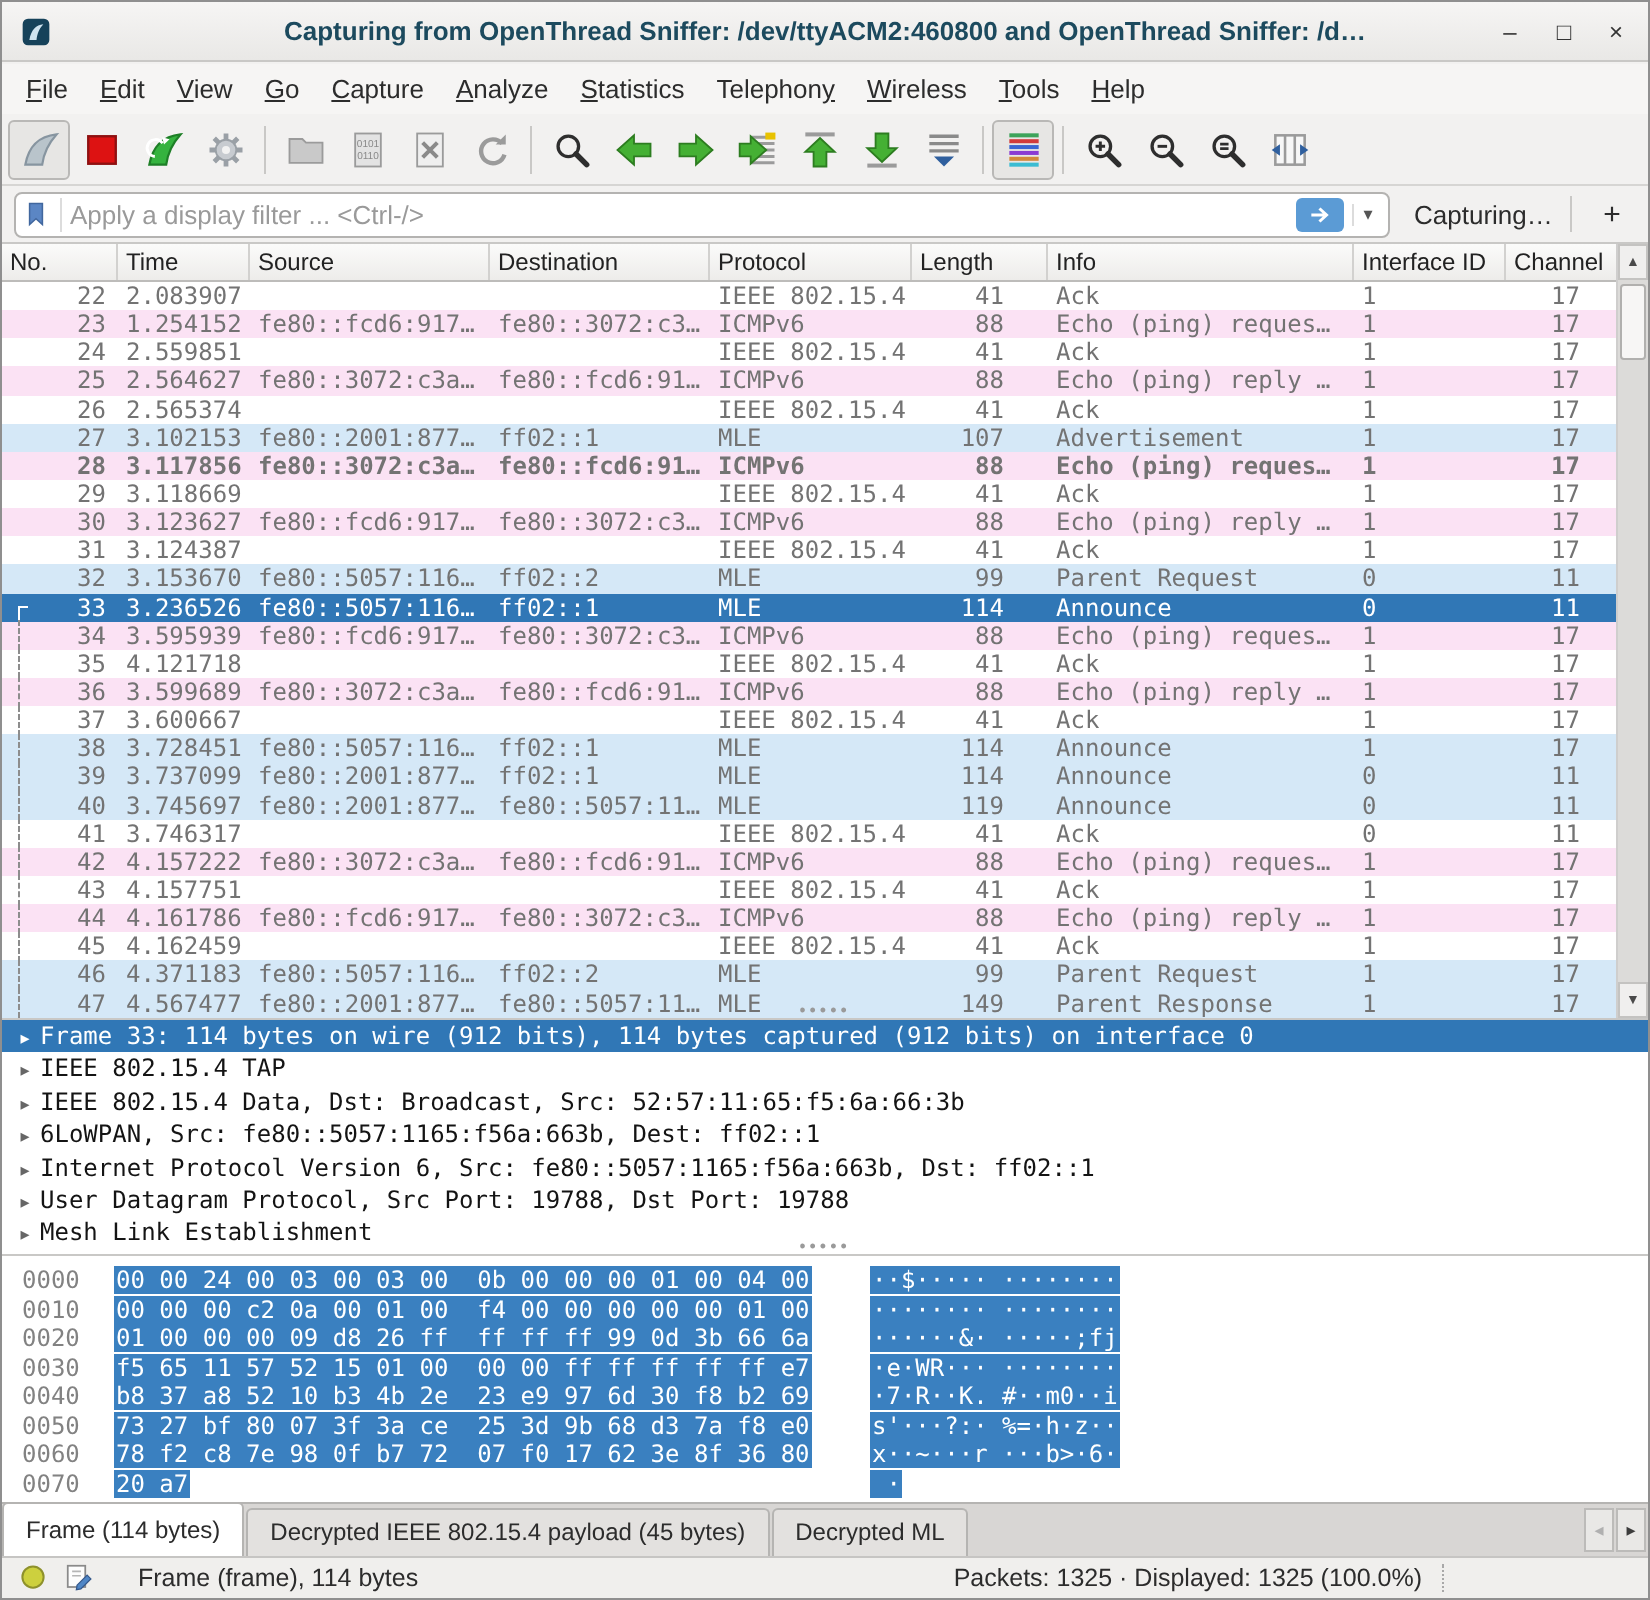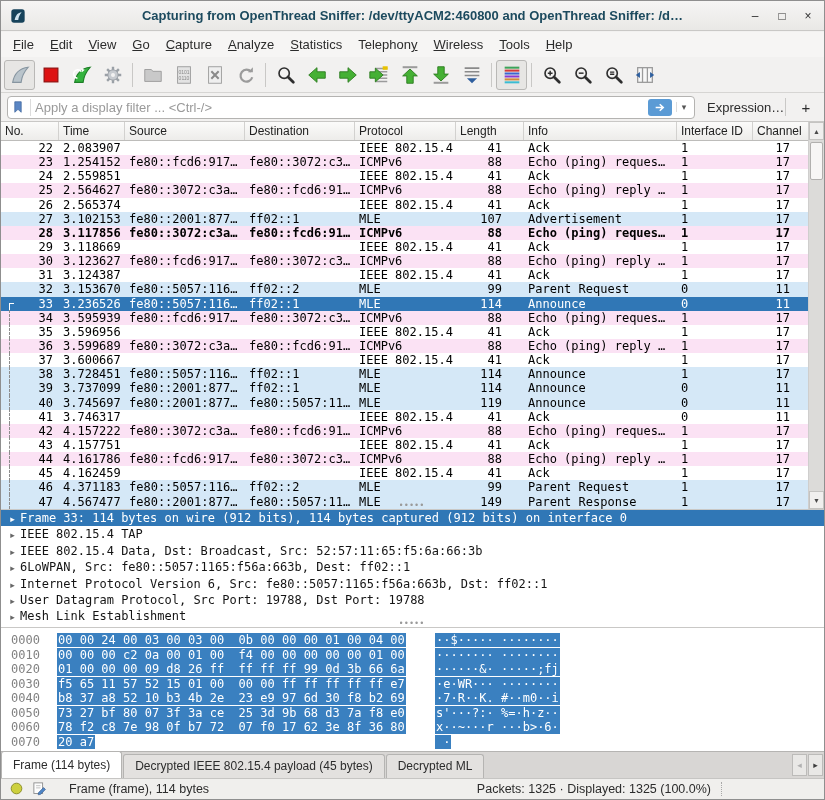--- a/index.html
+++ b/index.html
@@ -36,21 +36,21 @@
 .fi-caret{width:15px;text-align:center;color:#555;font-size:9px;border-left:1px solid #dcdcdc;margin-left:4px;flex:none;}
 #expression-btn{margin-left:12px;font-size:13px;color:#2c2c2c;white-space:nowrap;}
 .fsep{width:1px;height:18px;background:#c9c8c6;margin-left:auto;margin-right:10px;}
 #filter-add-btn{font-size:15px;color:#2c2c2c;width:20px;text-align:center;margin-right:2px;}
 
 
 #packetlist{position:absolute;top:121px;left:0;right:0;height:387px;background:#fff;}
 #plist-header{display:flex;height:19px;background:linear-gradient(#fbfbfa,#edecea);border-bottom:1px solid #bdbcba;padding-right:16px;}
 .hcell{flex:none;border-right:1px solid #d2d1cf;font-size:12px;color:#222;line-height:18px;padding:0 4px;white-space:nowrap;overflow:hidden;}
 #plist-rows{position:absolute;top:19px;left:0;right:16px;bottom:0;overflow:hidden;}
-.prow{display:flex;height:14.154px;line-height:14.154px;font-family:"DejaVu Sans Mono",monospace;font-size:12px;color:#000000;position:relative;}
+.prow{display:flex;height:14.154px;line-height:14.154px;font-family:"DejaVu Sans Mono",monospace;font-size:12px;color:#737373;position:relative;}
 .pcell{flex:none;padding:0 4px;white-space:nowrap;overflow:hidden;}
 .ar{text-align:right;}
 .relline{position:absolute;left:8px;top:-0.5px;bottom:-0.5px;width:0;border-left:1px dashed #8d8d8d;}
 .relstart{position:absolute;left:8px;top:6.5px;bottom:0;width:5px;border-left:1px solid #fff;border-top:1px solid #fff;}
 
 
 #plist-scrollbar{position:absolute;top:0;right:0;bottom:0;width:16px;background:#e6e5e3;border-left:1px solid #cfcecd;display:flex;flex-direction:column;}
 .sbbtn{height:18px;display:flex;align-items:center;justify-content:center;font-size:7px;color:#4a4a4a;background:#f0efee;border:1px solid #c4c3c1;flex:none;}
 .sb-track{flex:1;position:relative;background:#dcdbd9;}
 .sb-thumb{position:absolute;left:1px;right:1px;top:2px;height:38px;background:#f7f6f5;border:1px solid #b1b0ae;border-radius:2px;}
@@ -318,21 +318,21 @@
           </svg>
       </span>
       <input id="filter-text" placeholder="Apply a display filter ... &lt;Ctrl-/&gt;" style="">
       <span class="fi-apply">
         <svg width="16" height="13" viewBox="0 0 24 24">
             <path d="M4 12 h12 M11.5 6 L18 12 11.5 18" stroke="#fff" stroke-width="2.8" fill="none"></path>
           </svg>
       </span>
       <span class="fi-caret">▾</span>
     </div>
-    <span id="expression-btn">Expression…</span>
+    <span id="expression-btn">Capturing…</span>
     <span class="fsep"></span>
     <span id="filter-add-btn">+</span>
   </div>
 
   <div id="packetlist">
     <div id="plist-header">
         <div class="hcell" style="width: 58px;">No.</div>
         <div class="hcell" style="width: 66px;">Time</div>
         <div class="hcell" style="width: 120px;">Source</div>
         <div class="hcell" style="width: 110px;">Destination</div>
@@ -484,21 +484,21 @@
           <span class="pcell" style="width: 110px;">fe80::3072:c3…</span>
           <span class="pcell" style="width: 101px;">ICMPv6</span>
           <span class="pcell ar" style="width: 68px; padding-right: 22px;">88</span>
           <span class="pcell" style="width: 153px;">Echo (ping) reques…</span>
           <span class="pcell" style="width: 76px;">1</span>
           <span class="pcell ar" style="width: 57px; padding-right: 20px;">17</span>
         </div>
         <div class="prow" style="background: rgb(255, 255, 255);">
           <span class="relline"></span>
           <span class="pcell ar" style="width: 58px; padding-right: 6px;">35</span>
-          <span class="pcell" style="width: 66px;">3.596956</span>
+          <span class="pcell" style="width: 66px;">4.121718</span>
           <span class="pcell" style="width: 120px;"></span>
           <span class="pcell" style="width: 110px;"></span>
           <span class="pcell" style="width: 101px;">IEEE 802.15.4</span>
           <span class="pcell ar" style="width: 68px; padding-right: 22px;">41</span>
           <span class="pcell" style="width: 153px;">Ack</span>
           <span class="pcell" style="width: 76px;">1</span>
           <span class="pcell ar" style="width: 57px; padding-right: 20px;">17</span>
         </div>
         <div class="prow" style="background: rgb(251, 226, 244);">
           <span class="relline"></span>

